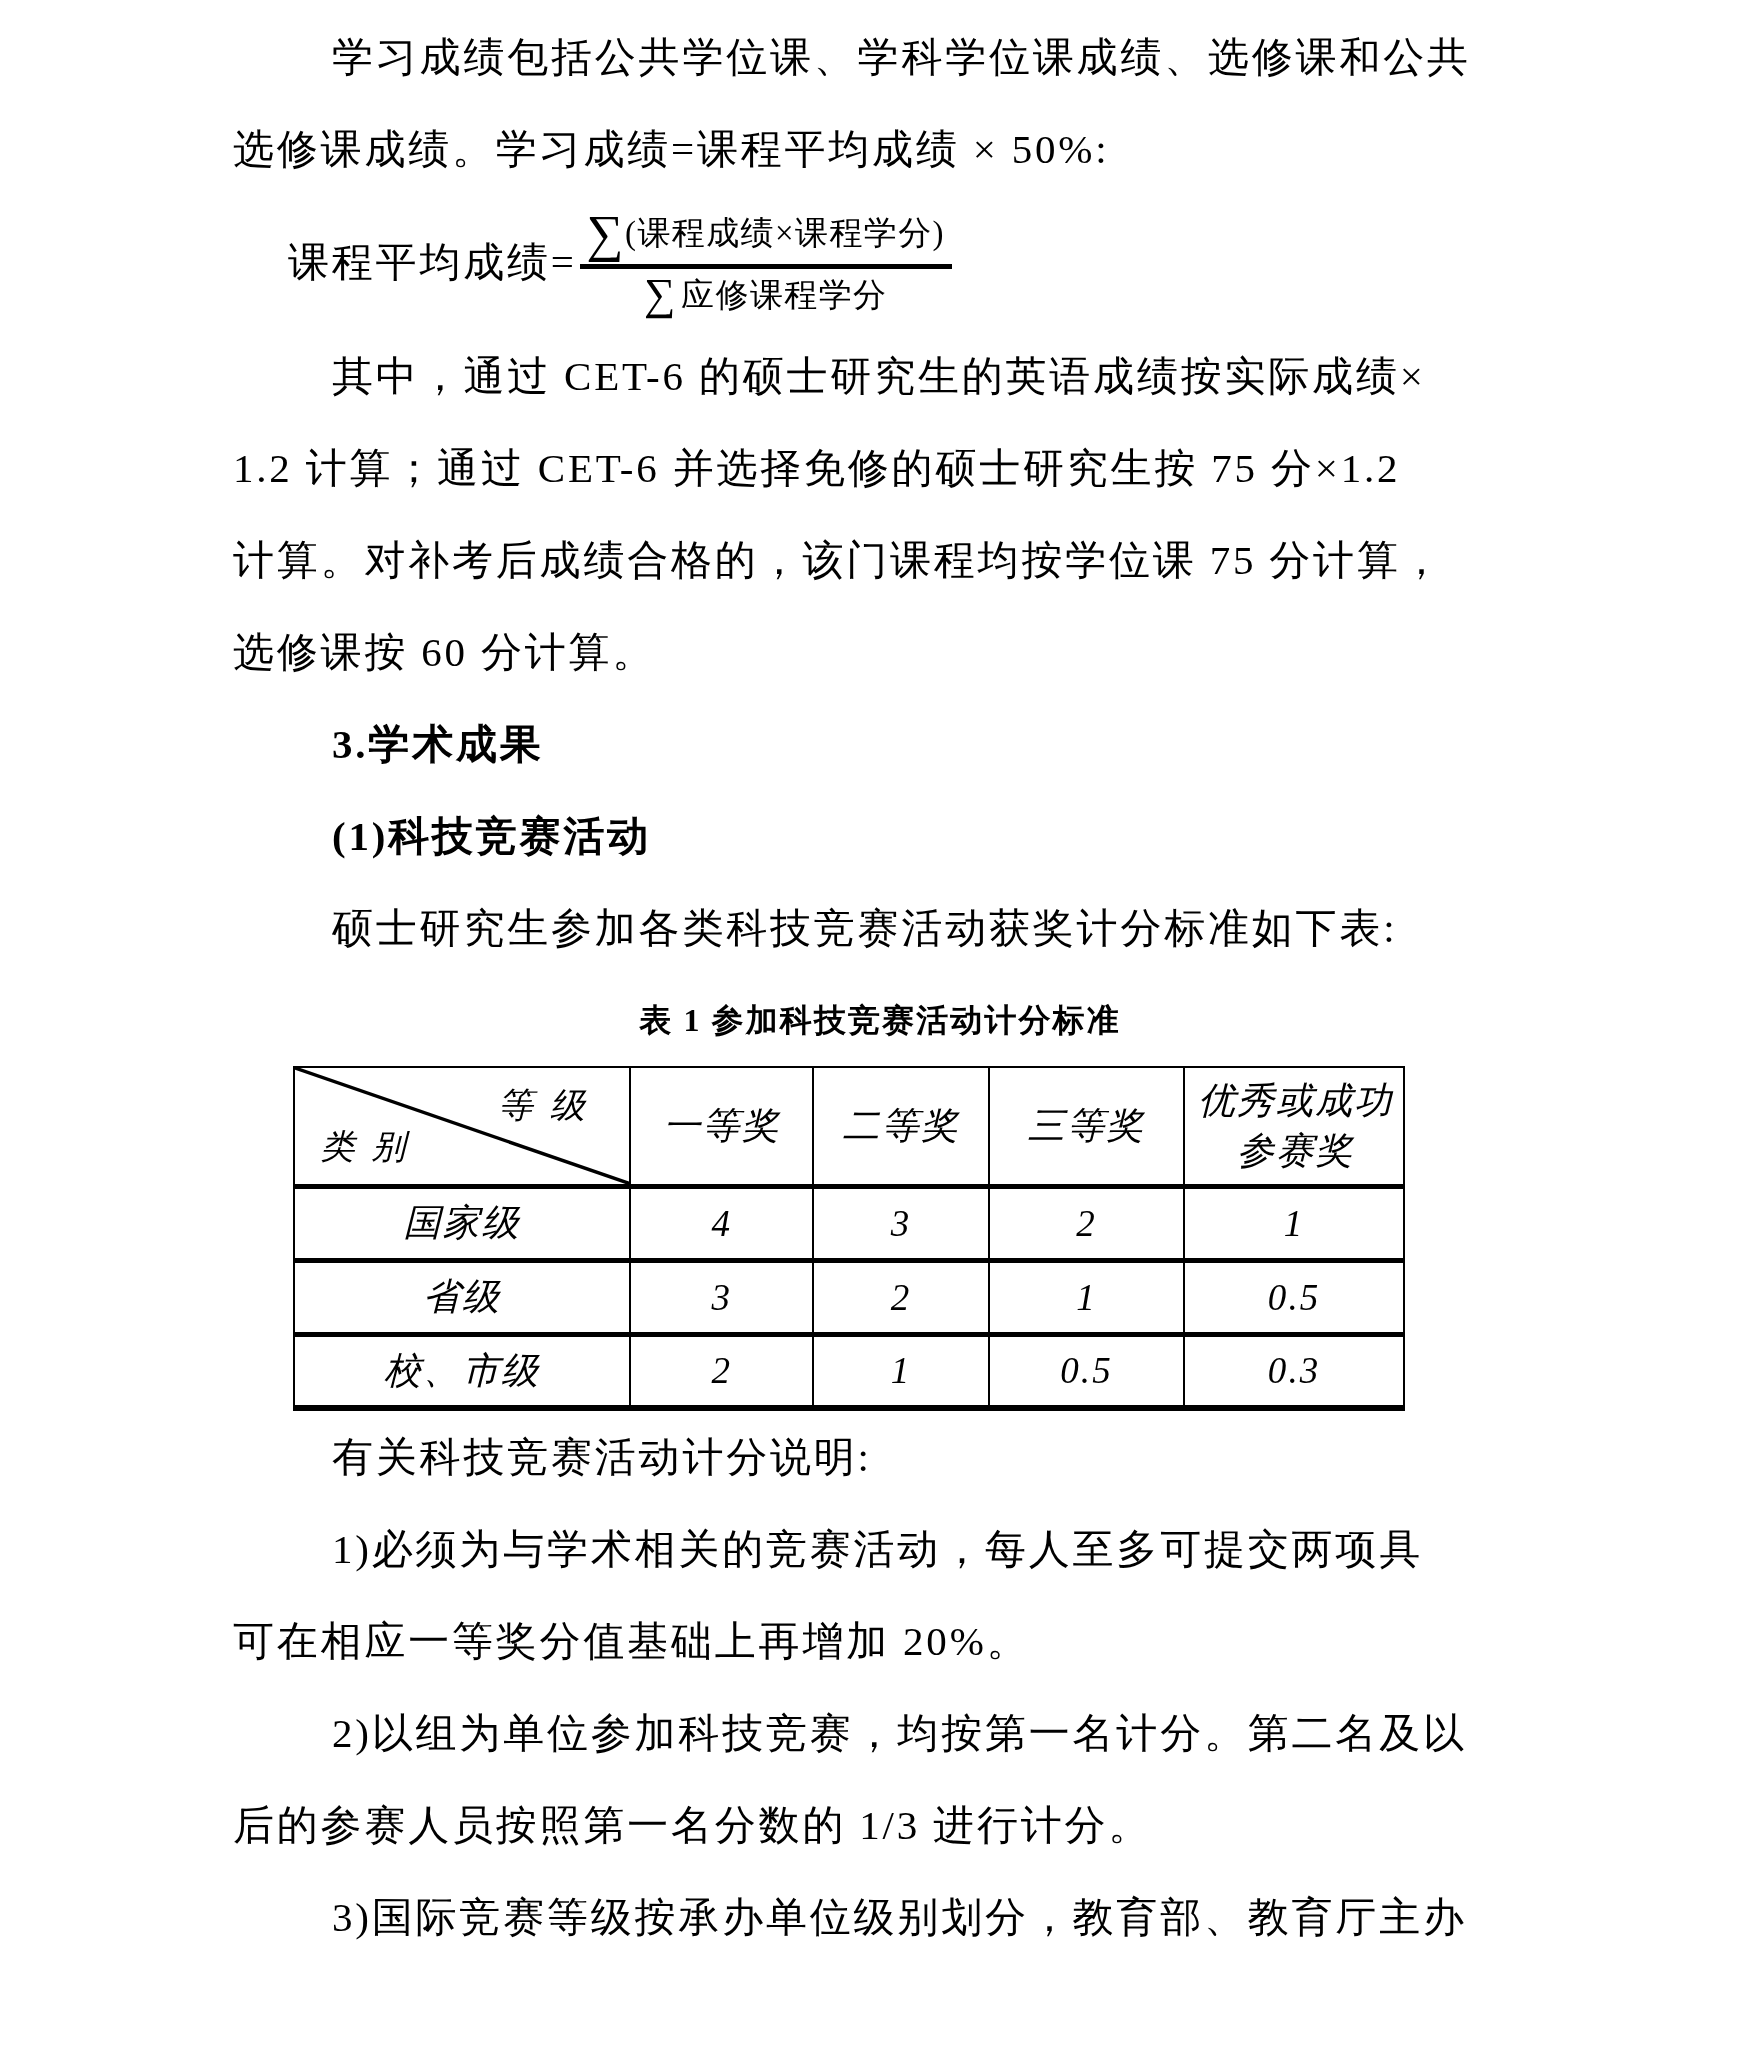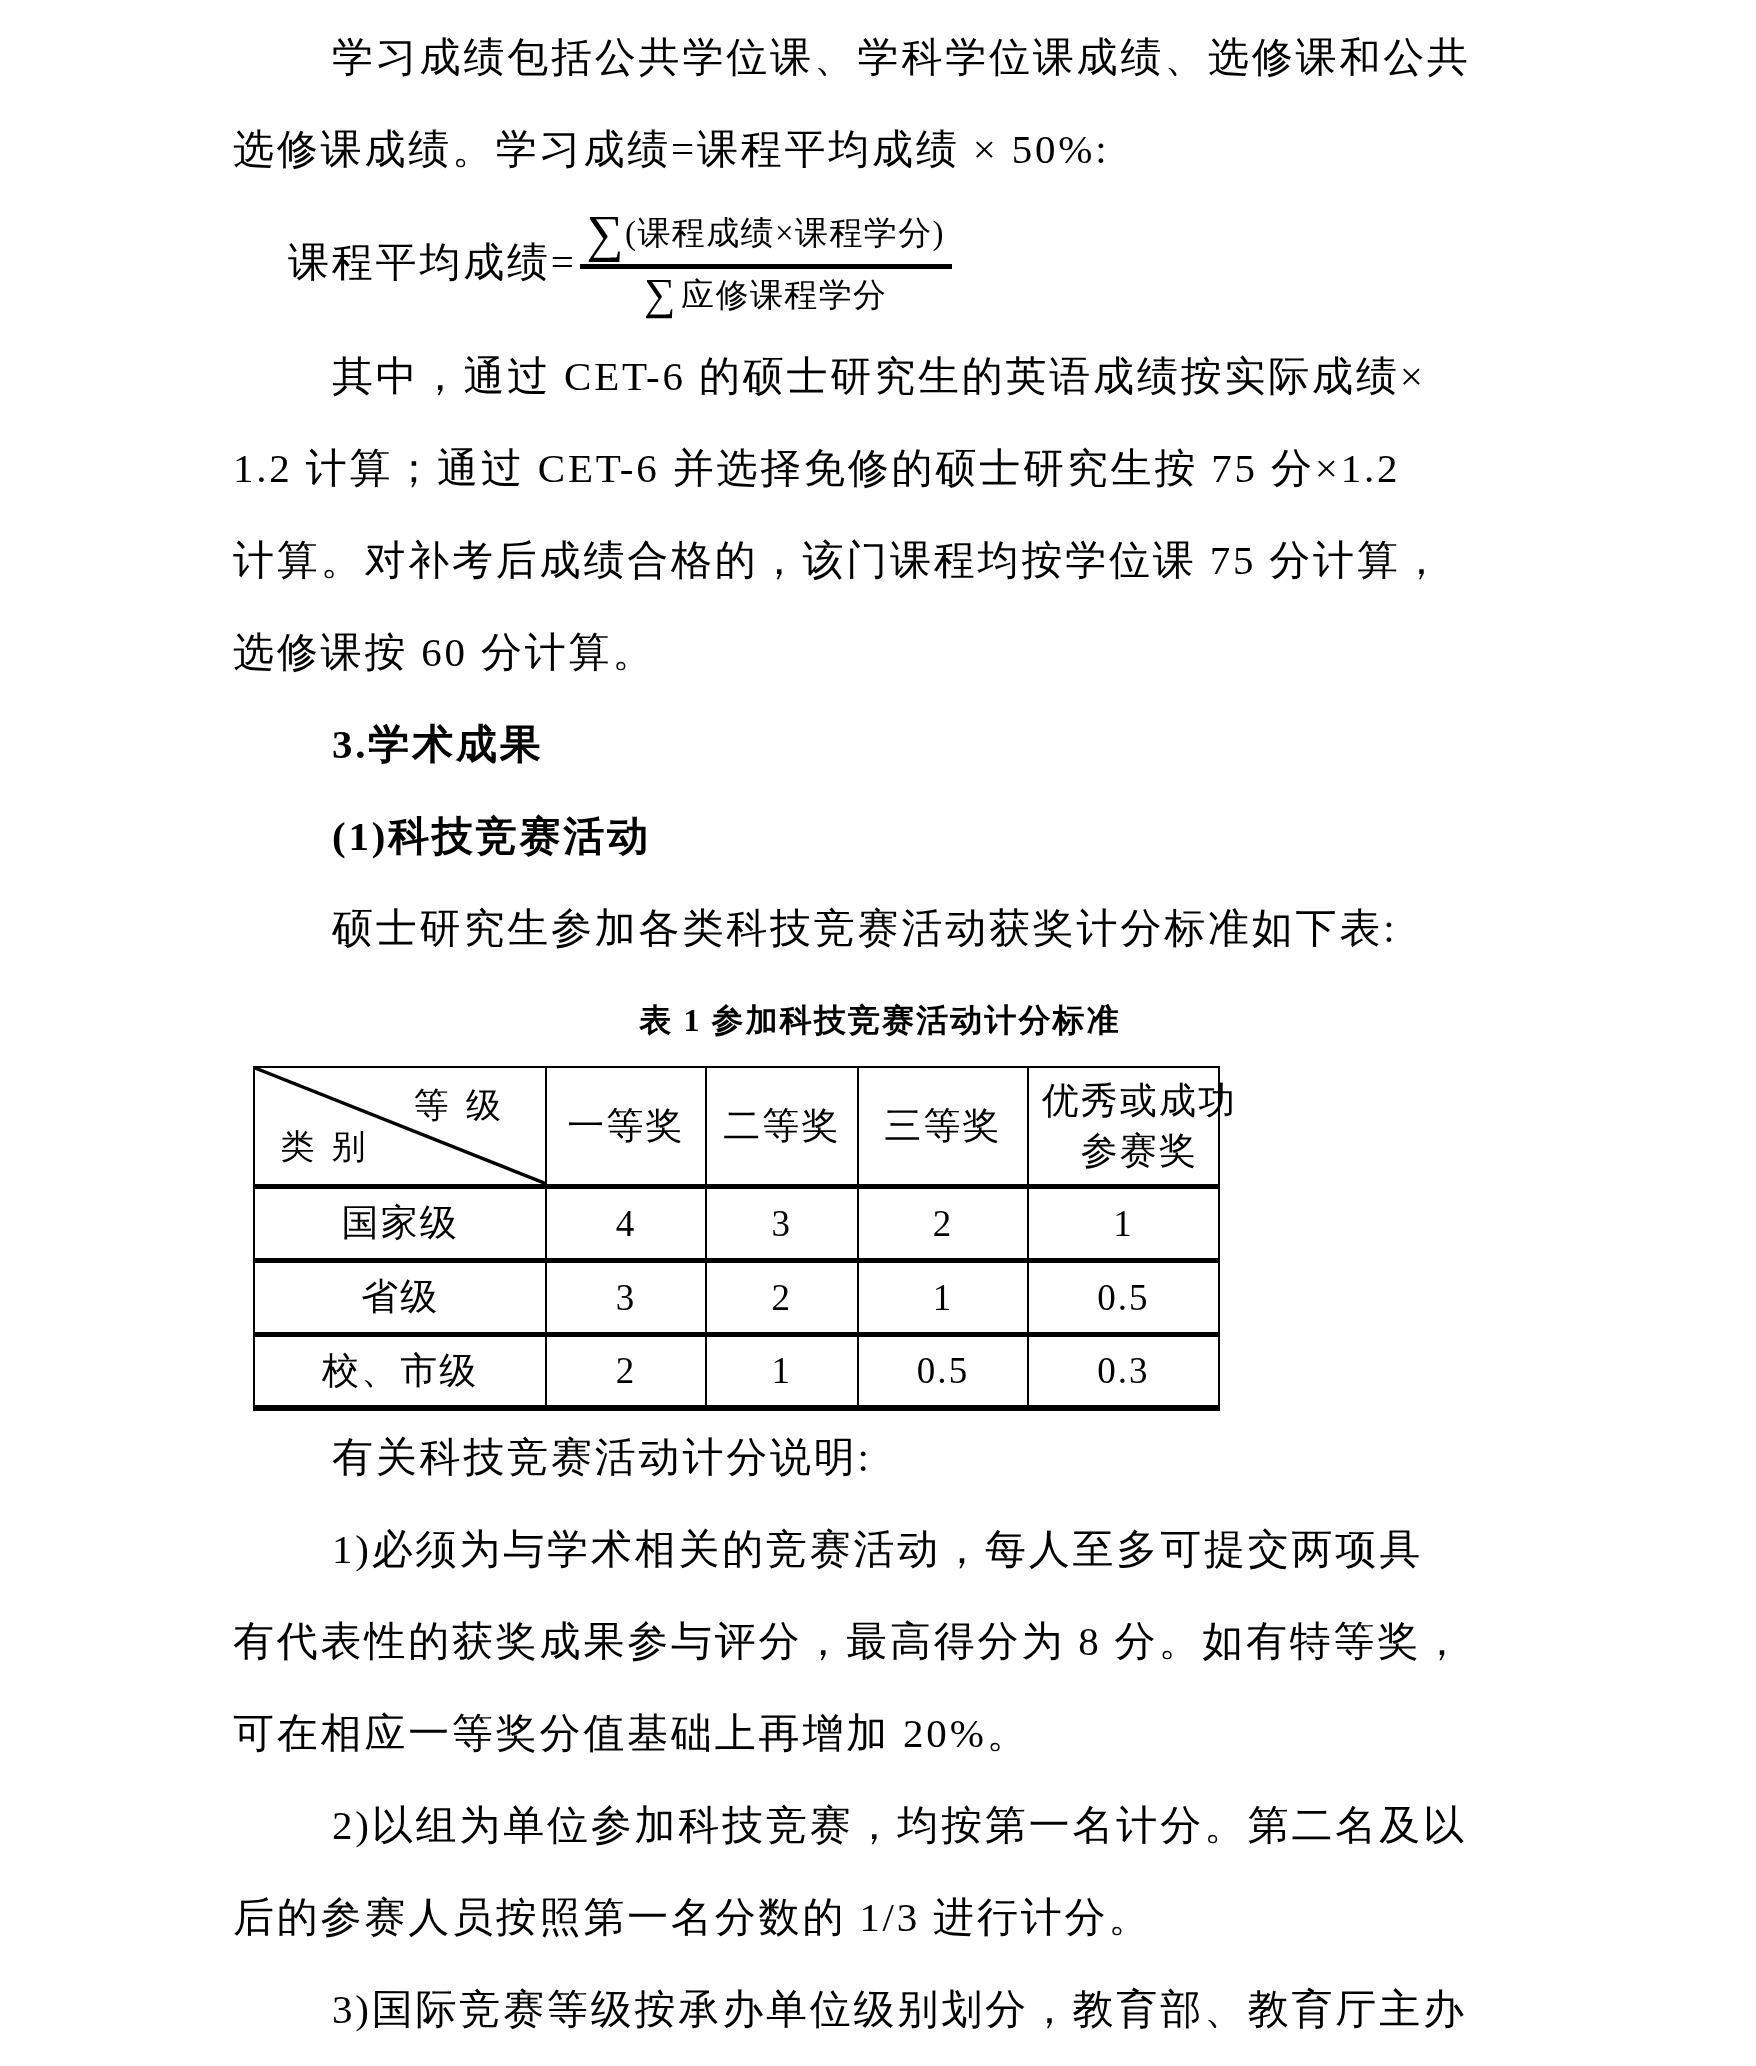--- a/index.html
+++ b/index.html
@@ -58,24 +58,25 @@
   .table-title{
     height:92px;line-height:92px;
     text-align:center;
     font-weight:700;
     font-size:32px;
     letter-spacing:2.1px;
   }
   table.score{
     border-collapse:collapse;
     table-layout:fixed;
-    width:967px;
-    margin-left:20px;
+    width:1112px;
+    margin-left:60px;
     border:2.8px solid #000;
     border-bottom:6.4px solid #000;
+    font-style:italic;
   }
   table.score td,table.score th{
     border-left:2.1px solid #000;
     text-align:center;
     vertical-align:middle;
     font-size:37px;
     letter-spacing:2.1px;
     font-weight:400;
     padding:0;
   }
@@ -166,21 +167,20 @@
         <td>1</td>
         <td>0.5</td>
         <td>0.3</td>
       </tr>
     </tbody>
       </table>
 
     <div class="line indent">有关科技竞赛活动计分说明:</div>
 
     <div class="line indent">1)必须为与学术相关的竞赛活动，每人至多可提交两项具</div>
-    <div class="line">有代表性的获奖成果参与评分，最高得分为 8 分。如有特等奖，</div>
     <div class="line">可在相应一等奖分值基础上再增加 20%。</div>
 
     <div class="line indent">2)以组为单位参加科技竞赛，均按第一名计分。第二名及以</div>
     <div class="line">后的参赛人员按照第一名分数的 1/3 进行计分。</div>
 
     <div class="line indent">3)国际竞赛等级按承办单位级别划分，教育部、教育厅主办</div>
 
   </div>
 </div>
 

